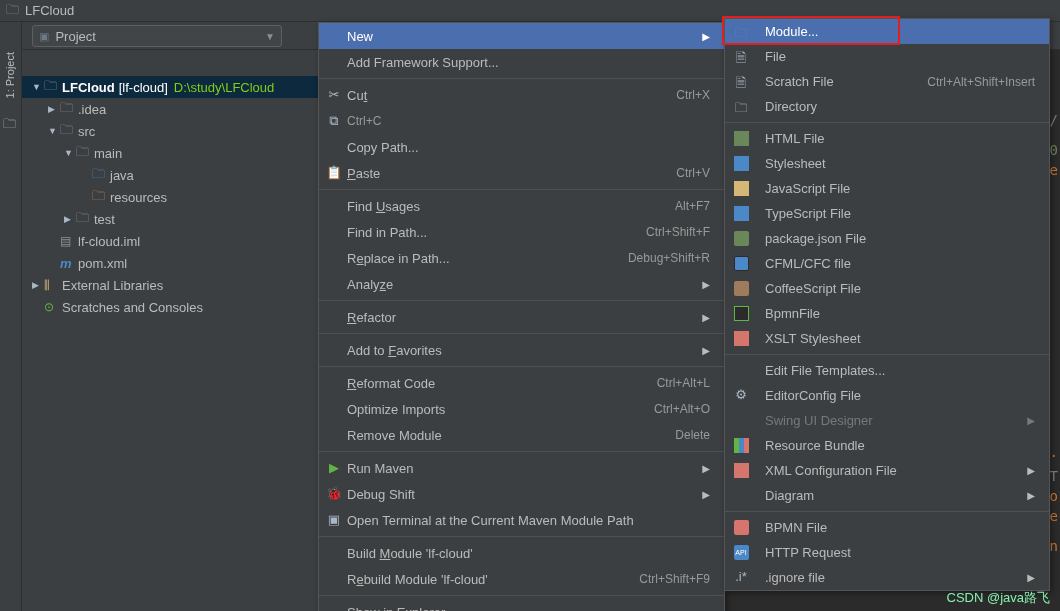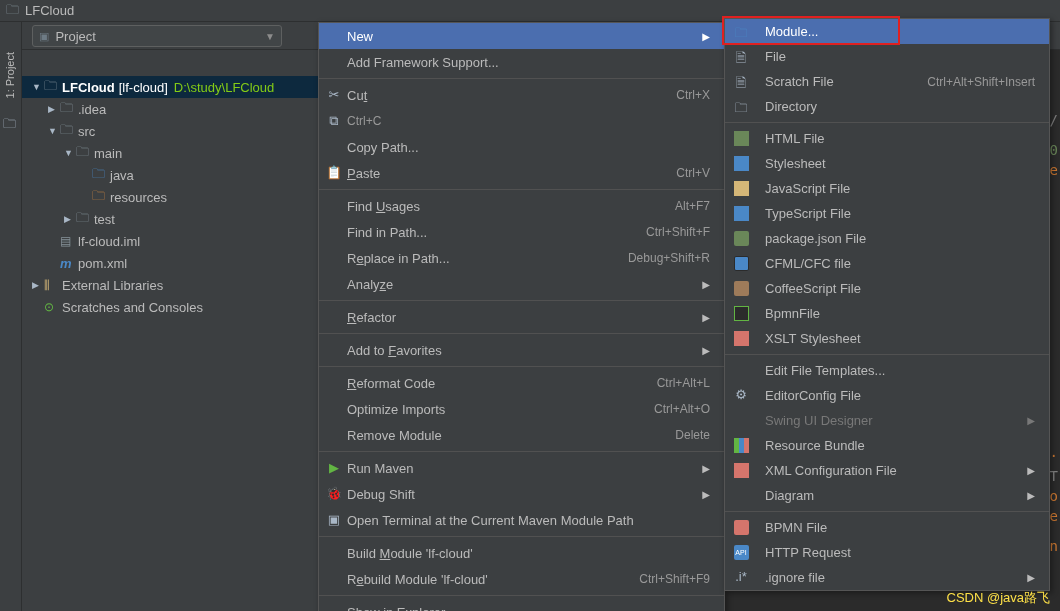--- a/index.html
+++ b/index.html
@@ -74,21 +74,21 @@
   .i4 { padding-left: 58px; }
 
   .editor-bg {
     position: absolute; left: 318px; top: 50px; right: 0; bottom: 0;
     background: #2b2b2b; color: #808080;
   }
   .editor-text { position:absolute; right:2px; font-family:monospace; font-size:14px; }
   .t1 { top:62px; color:#808080; } .t2 { top:92px; color:#6a8759; } .t3 { top:112px; color:#cc7832; }
   .t4 { top:398px; color:#cc7832; } .t5 { top:418px; color:#808080; } .t6 { top:438px; color:#cc7832; }
   .t7 { top:458px; color:#cc7832; } .t8 { top:488px; color:#cc7832; }
-  .watermark { position:absolute; bottom:4px; right:10px; color:#fde047; font-size:13px; }
+  .watermark { position:absolute; bottom:4px; right:10px; color:#86efac; font-size:13px; }
 
   .context-menu {
     position: absolute; left: 318px; top: 22px;
     width: 407px;
     background: #3c3f41;
     border: 1px solid #555;
     box-shadow: 2px 2px 6px rgba(0,0,0,.4);
   }
   .menu-item {
     height: 26px; display:flex; align-items:center;

